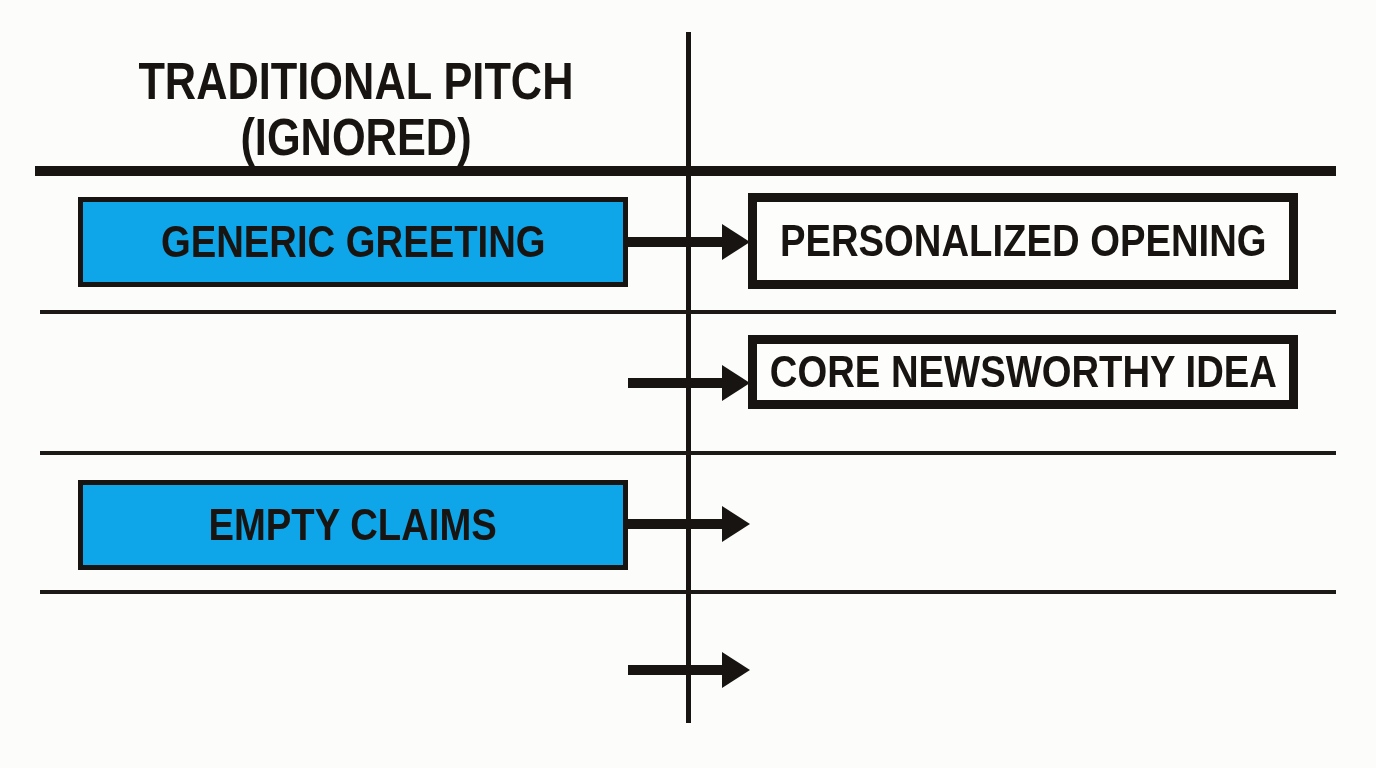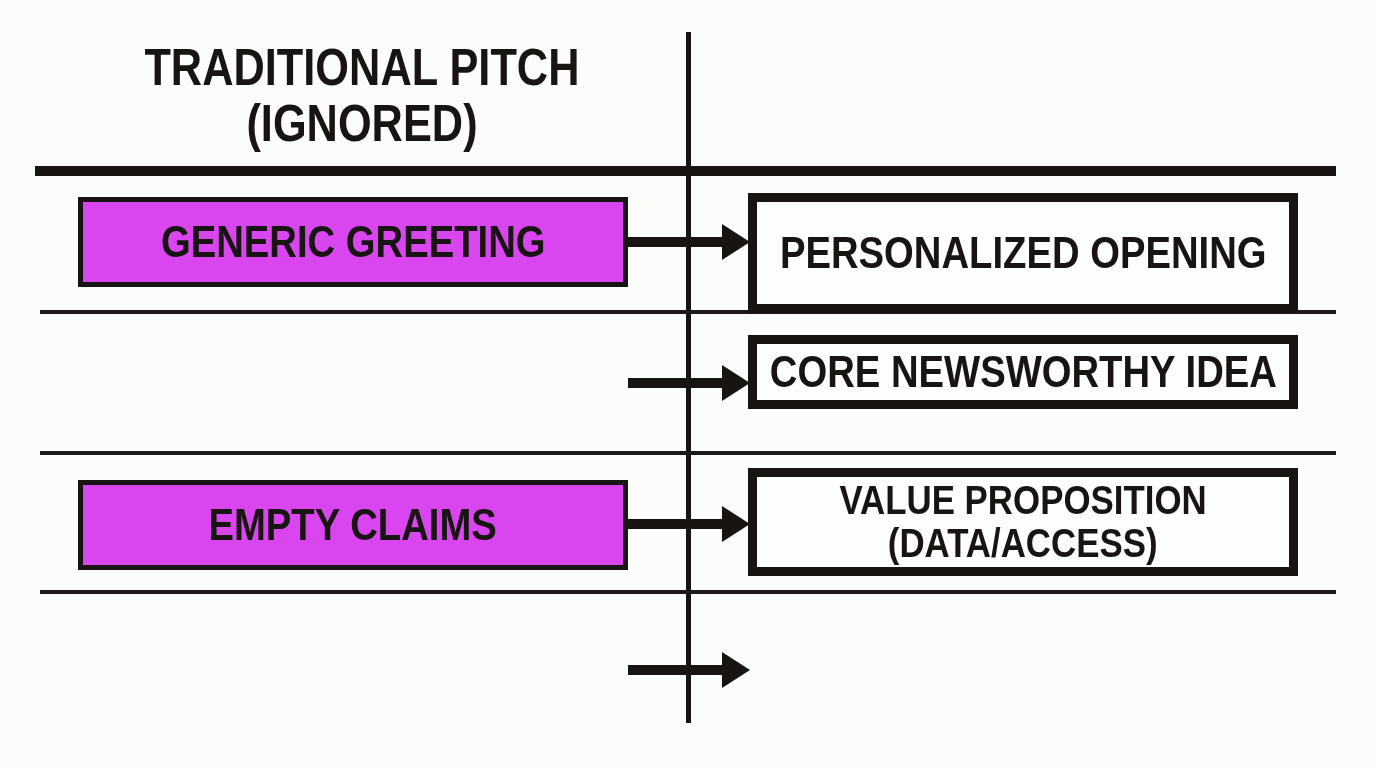--- a/index.html
+++ b/index.html
@@ -26,21 +26,21 @@
   .col-header {
     position: absolute;
     top: 40px;
     width: 688px;
     text-align: center;
     font-weight: 700;
     font-size: 51px;
     line-height: 1.1;
     letter-spacing: 0px;
   }
-  .col-header.left  { left: 18px; }
+  .col-header.left  { left: 12px; margin-top: 14px; }
   .col-header.right { left: 688px; }
   
   .thick-rule {
     position: absolute;
     left: 35px;
     top: 166px;
     width: 1301px;
     height: 10px;
     background: #171411;
   }
@@ -59,34 +59,34 @@
     height: 4px;
     background: #1c1916;
   }
   
   .lbox {
     position: absolute;
     left: 78px;
     width: 550px;
     height: 90px;
     border: 5px solid #171411;
-    background: #d946ef;
+    background: #0ea5e9;
     box-sizing: border-box;
     display: flex;
     align-items: center;
     justify-content: center;
     font-weight: 700;
     font-size: 45px;
     white-space: nowrap;
   }
   .rbox {
     position: absolute;
     left: 748px;
     width: 550px;
-    height: 120px;
+    height: 96px;
     border: 9px solid #171411;
     background: #fdfdfc;
     box-sizing: border-box;
     display: flex;
     flex-direction: column;
     align-items: center;
     justify-content: center;
     font-weight: 700;
     font-size: 45px;
     line-height: 1.04;
@@ -158,23 +158,19 @@
 
   </div>
 
   <div class="lbox" style="top:480px">
     <span class="cond">EMPTY CLAIMS</span>
   </div>
   <div class="arrow" style="top:506px">
     <div class="shaft"></div>
     <div class="head"></div>
   </div>
-  <div class="rbox two-line" style="top:468px;height:108px">
-    <span class="cond">VALUE PROPOSITION</span>
-    <span class="cond line2">(DATA/ACCESS)</span>
-  </div>
 
   <div class="arrow" style="top:652px">
     <div class="shaft"></div>
     <div class="head"></div>
   </div>
 
 </div>
 
 </body></html>

